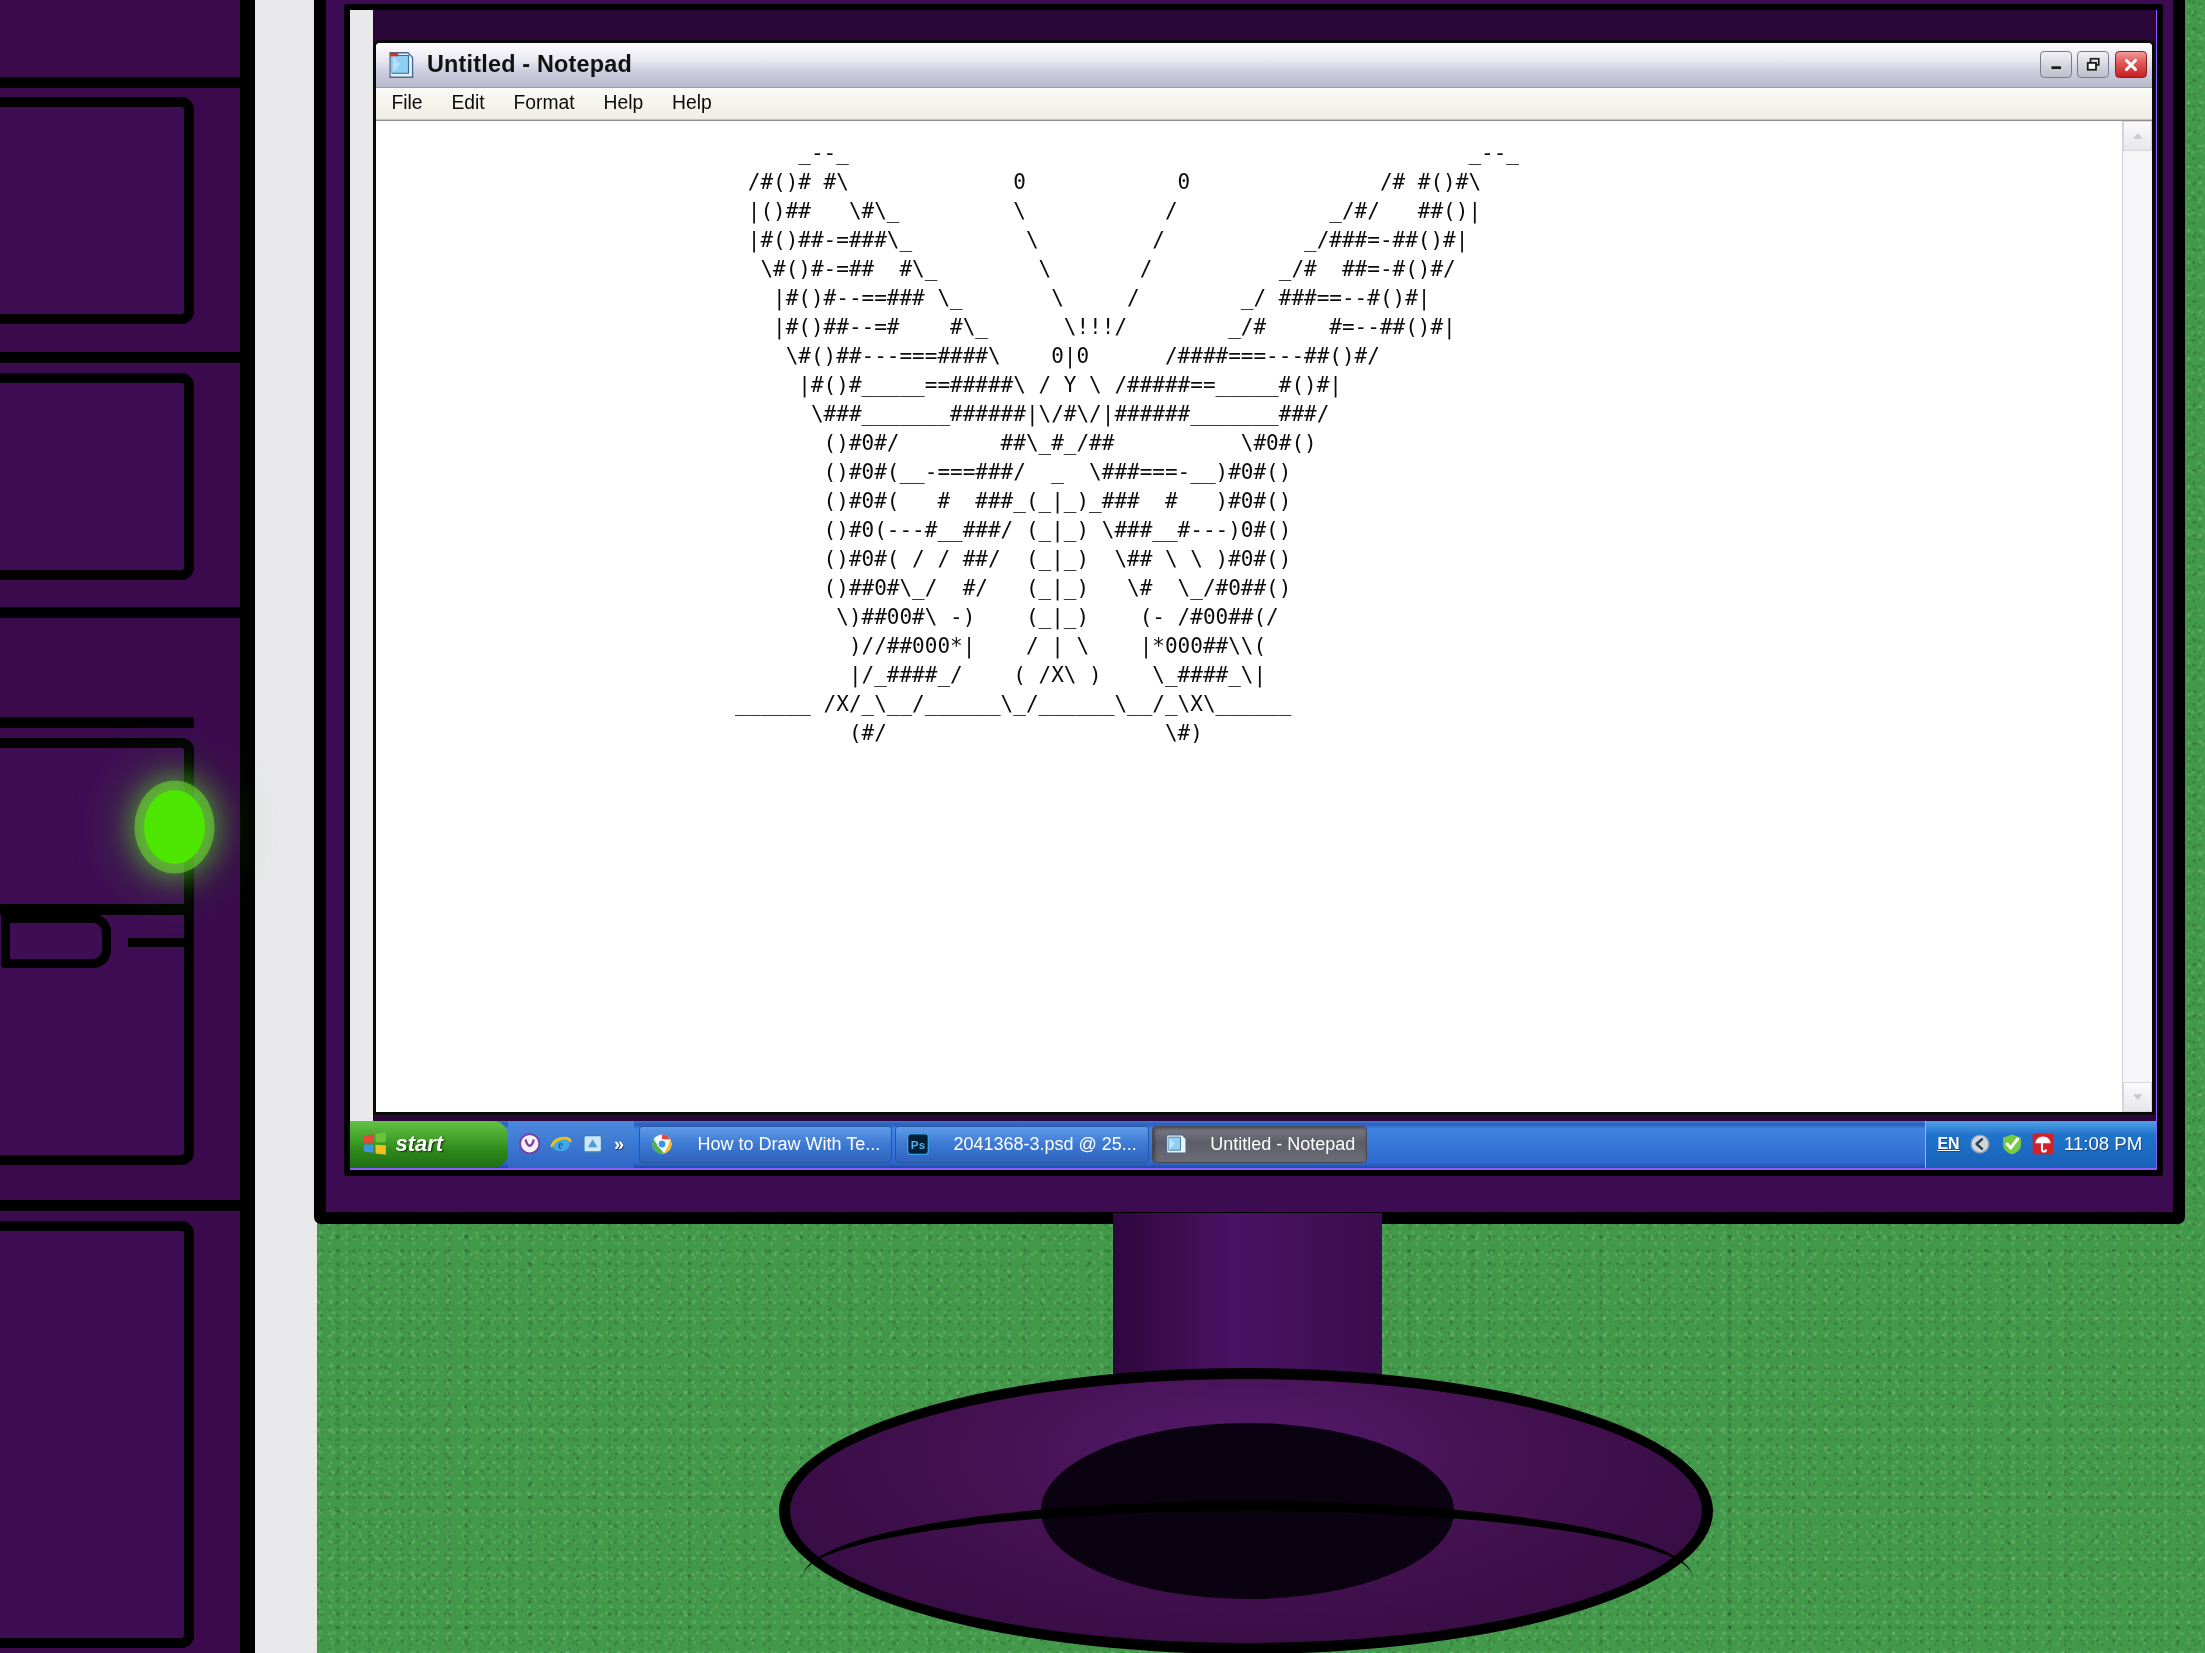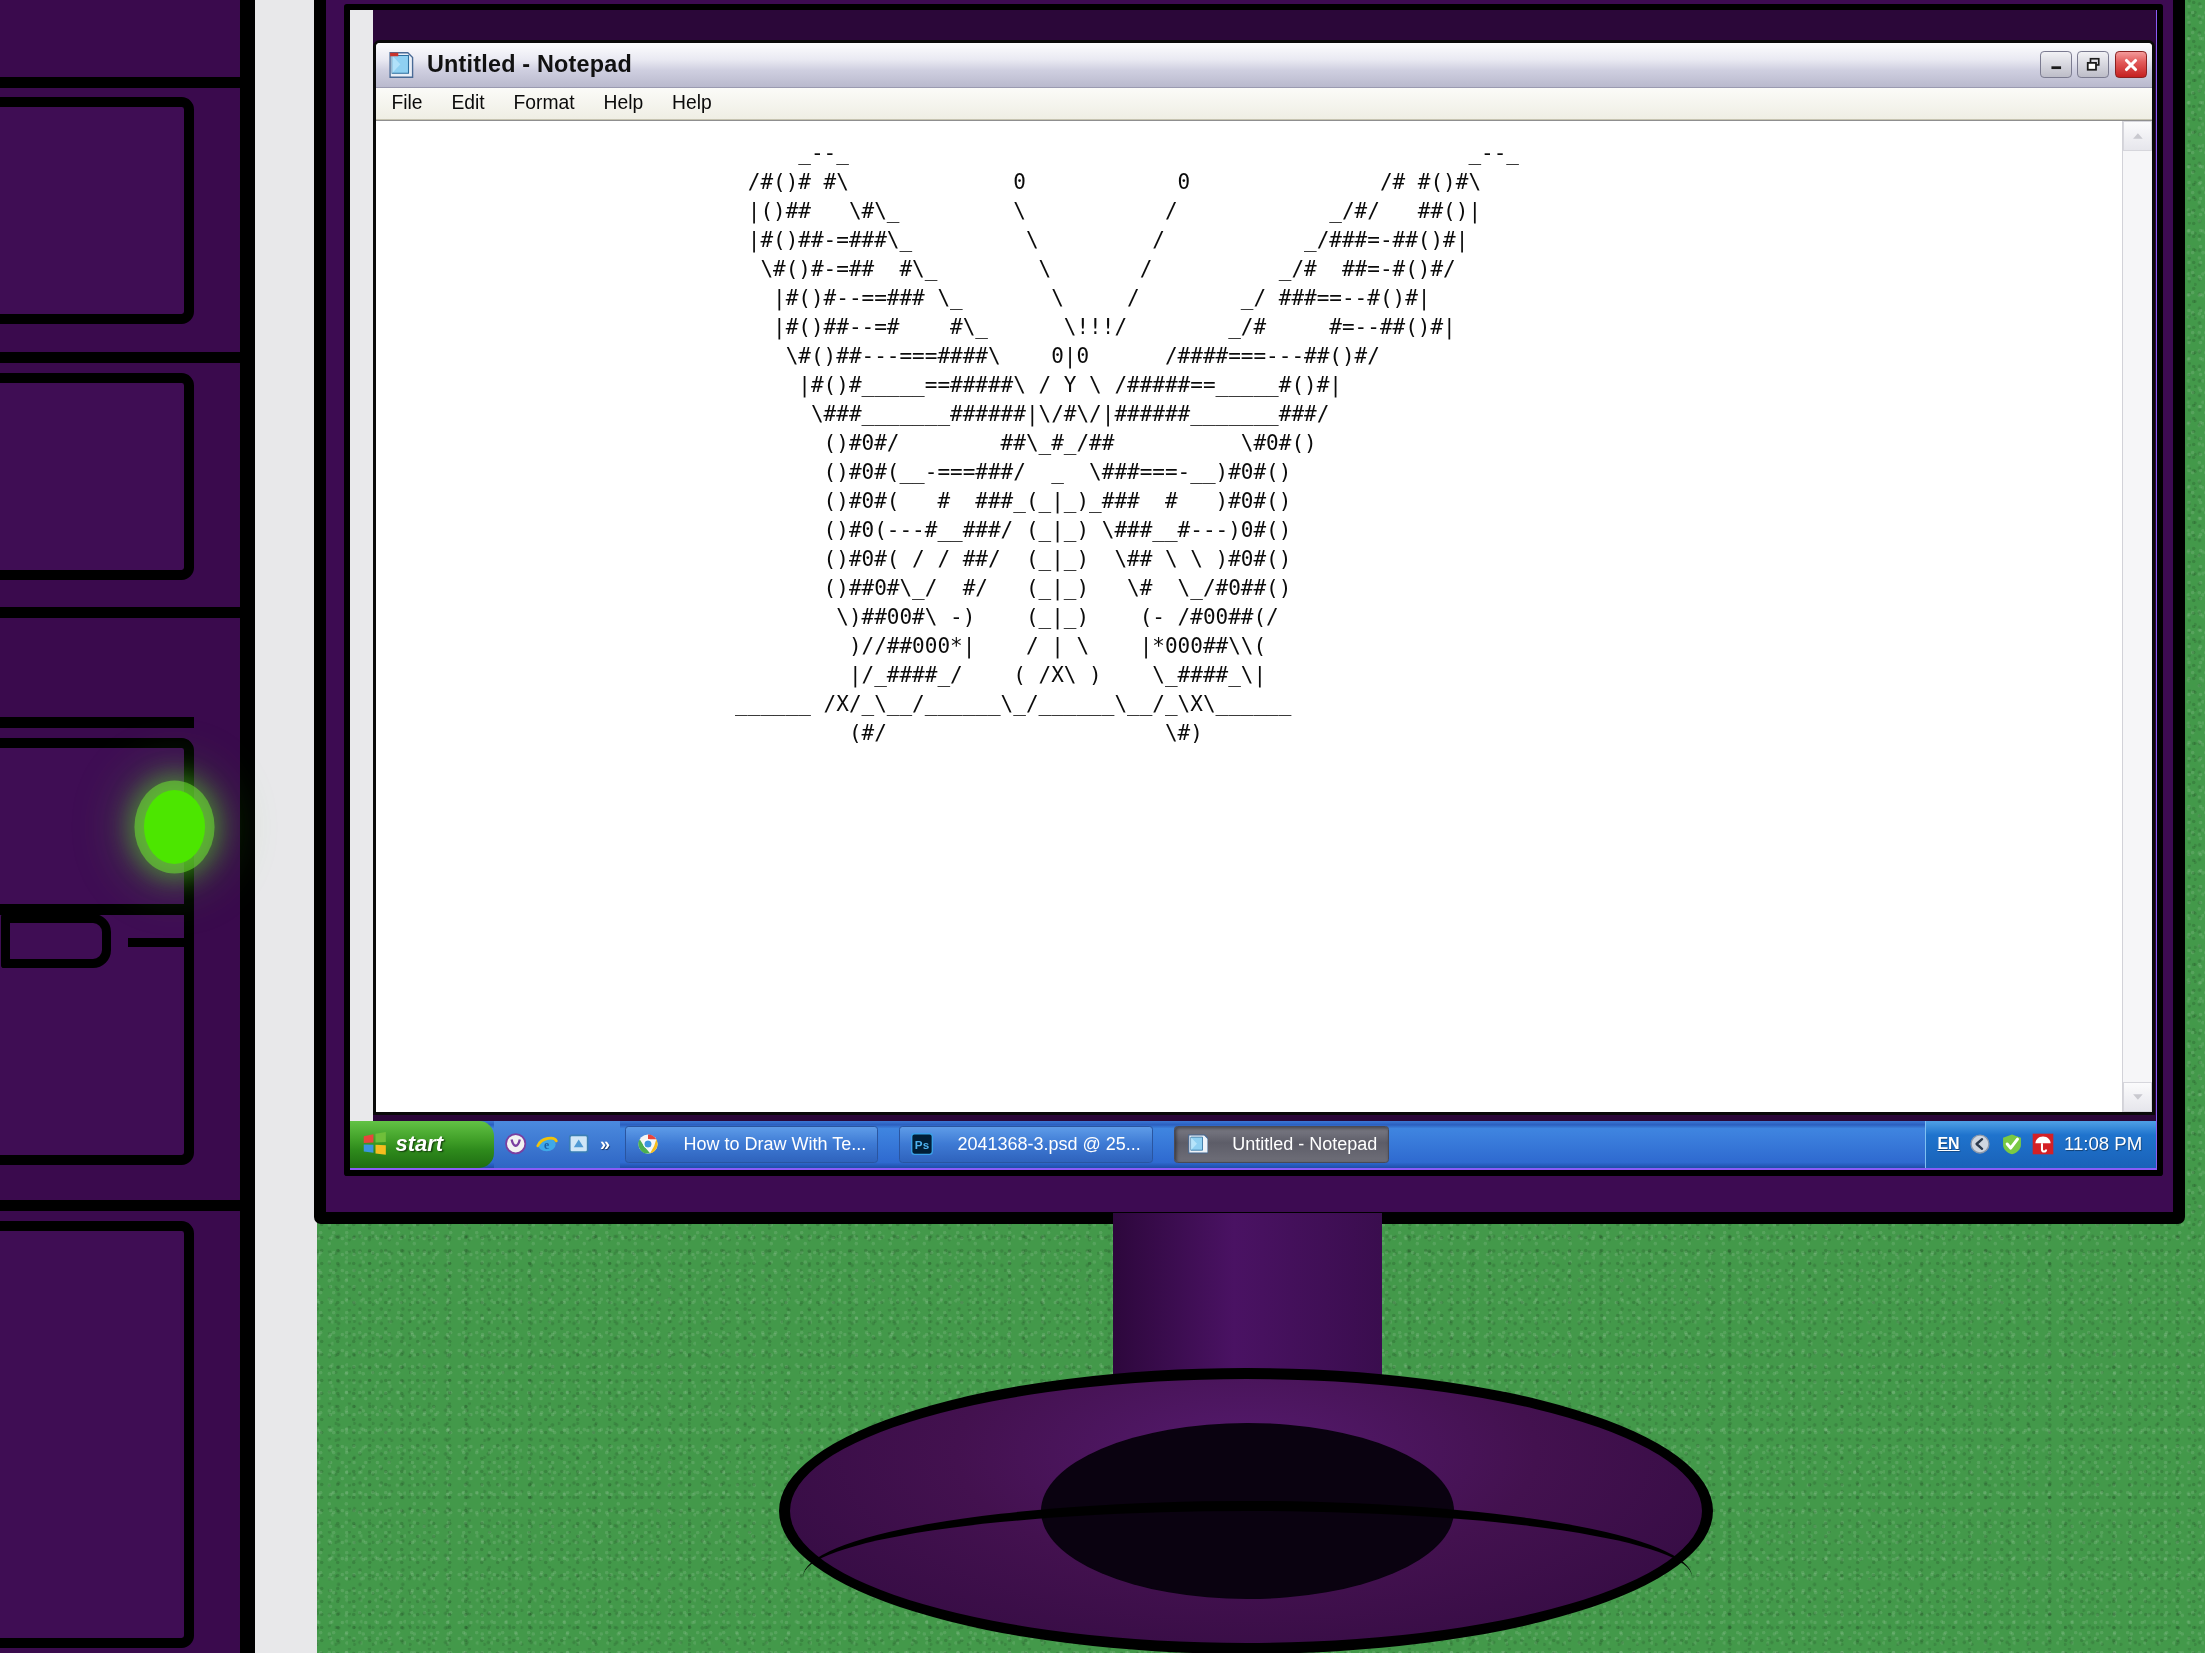--- a/index.html
+++ b/index.html
@@ -267,21 +267,21 @@
   
   #taskbar {
     position: absolute;
     left: 0; bottom: 0;
     width: 1806px; height: 47px;
     background: linear-gradient(180deg, #3b78d4 0%, #2b5fc0 8%, #3f85e0 16%, #2f6ad0 88%, #1d4ea8 100%);
     display: flex;
     align-items: stretch;
   }
   #start-button {
-    width: 144px;
+    width: 158px;
     background: linear-gradient(180deg, #62c245 0%, #3f9e27 42%, #2e8a1c 62%, #1f6d12 100%);
     border-radius: 0 15px 15px 0;
     display: flex; align-items: center;
     padding-left: 11px;
     gap: 6.9px;
     flex: 0 0 auto;
   }
   #start-label {
     font-size: 22px;
     font-style: italic;
@@ -297,21 +297,21 @@
     flex: 0 0 auto;
   }
   .ql-icon { width: 23.4px; height: 23.4px; flex: 0 0 auto; }
   #ql-chevron {
     color: #fff; font-size: 18px; font-weight: bold;
     text-shadow: 0.7px 0.7px 0.7px rgba(0,0,0,.5);
     margin-left: 1.4px;
   }
   #task-buttons {
     display: flex; align-items: center;
-    gap: 21px;
+    gap: 3px;
     padding: 3.4px 5.5px;
     flex: 1 1 auto;
     min-width: 0;
   }
   .task-btn {
     height: 37px;
     min-width: 0;
     display: flex; align-items: center;
     gap: 8.3px;
     padding: 0 11px;

